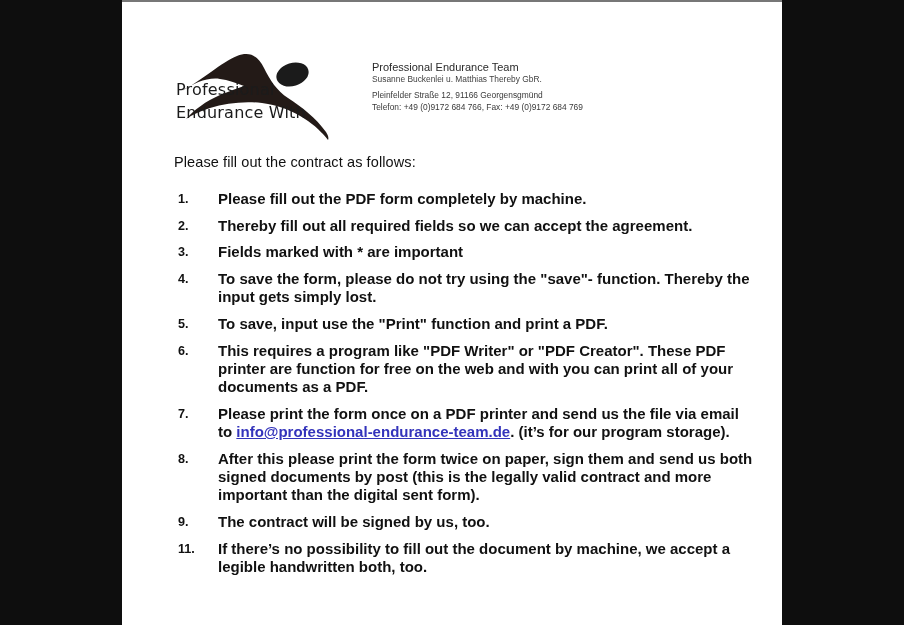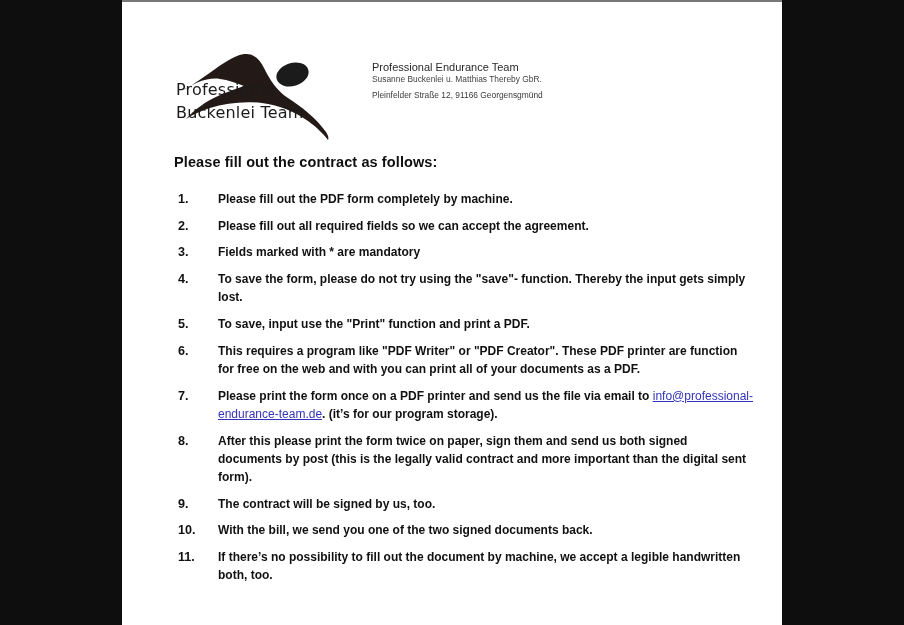--- a/index.html
+++ b/index.html
@@ -87,21 +87,21 @@
   .contact-block .addr-group div {
     white-space: nowrap;
   }
 
   
   .doc-heading {
     position: absolute;
     left: 52px;
     top: 152px;
     font-family: "Liberation Sans", sans-serif;
-    font-weight: bold;
+    font-weight: normal;
     font-size: 14.5px;
     color: #101010;
     letter-spacing: 0.1px;
   }
 
   
   .instructions {
     position: absolute;
     left: 52px;
     top: 188px;
@@ -121,28 +121,28 @@
     font-family: "Liberation Sans", sans-serif;
     font-weight: bold;
     font-size: 12.6px;
     line-height: 18.2px;
     color: #111111;
   }
   .inst-text {
     flex: 1 1 auto;
     font-family: "Liberation Sans", sans-serif;
     font-weight: bold;
-    font-size: 12px;
+    font-size: 15px;
     line-height: 18.2px;
     color: #111111;
   }
   .inst-text .link {
     color: #3333bb;
     text-decoration: underline;
-    font-weight: normal;
+    font-weight: bold;
   }
 </style>
 </head>
 <body>
 
 <div id="viewer">
   <div id="page">
 
     <div class="letterhead">
 
@@ -161,51 +161,52 @@
                    C 120 65, 104 59, 88 57
                    C 70 55, 52 57, 36 62
                    C 26 65, 18 69, 12 73
                    C 20 64, 32 55, 46 49
                    C 56 45, 64 42, 70 40
                    C 62 37, 54 34, 46 33
                    C 34 31, 20 37, 8 45 Z" fill="#231a17"></path>
         </svg>
         <div class="logo-wordmark">
           <div>Professional</div>
-          <div>Buckenlei Team</div>
+          <div>Endurance With</div>
         </div>
       </div>
 
       <div class="contact-block">
         <div class="co-name">Professional Endurance Team</div>
         <div class="owners">Susanne Buckenlei u. Matthias Thereby GbR.</div>
         <div class="addr-group">
           <div>Pleinfelder Straße 12, 91166 Georgensgmünd</div>
+          <div>Telefon: +49 (0)9172 684 766, Fax: +49 (0)9172 684 769</div>
         </div>
       </div>
 
     </div>
 
     <div class="doc-heading">Please fill out the contract as follows:</div>
 
     <div class="instructions">
 
       <div class="inst-item">
         <div class="inst-num">1.</div>
         <div class="inst-text">Please fill out the PDF form completely by machine.</div>
       </div>
 
       <div class="inst-item">
         <div class="inst-num">2.</div>
-        <div class="inst-text">Please fill out all required fields so we can accept the agreement.</div>
+        <div class="inst-text">Thereby fill out all required fields so we can accept the agreement.</div>
       </div>
 
       <div class="inst-item">
         <div class="inst-num">3.</div>
-        <div class="inst-text">Fields marked with * are mandatory</div>
+        <div class="inst-text">Fields marked with * are important</div>
       </div>
 
       <div class="inst-item">
         <div class="inst-num">4.</div>
         <div class="inst-text">To save the form, please do not try using the "save"- function. Thereby the input gets simply lost.</div>
       </div>
 
       <div class="inst-item">
         <div class="inst-num">5.</div>
         <div class="inst-text">To save, input use the "Print" function and print a PDF.</div>
@@ -224,24 +225,20 @@
       <div class="inst-item">
         <div class="inst-num">8.</div>
         <div class="inst-text">After this please print the form twice on paper, sign them and send us both signed documents by post (this is the legally valid contract and more important than the digital sent form).</div>
       </div>
 
       <div class="inst-item">
         <div class="inst-num">9.</div>
         <div class="inst-text">The contract will be signed by us, too.</div>
       </div>
 
-      <div class="inst-item">
-        <div class="inst-num">10.</div>
-        <div class="inst-text">With the bill, we send you one of the two signed documents back.</div>
-      </div>
 
       <div class="inst-item">
         <div class="inst-num">11.</div>
         <div class="inst-text">If there’s no possibility to fill out the document by machine, we accept a legible handwritten both, too.</div>
       </div>
 
     </div>
 
   </div>
 </div>

